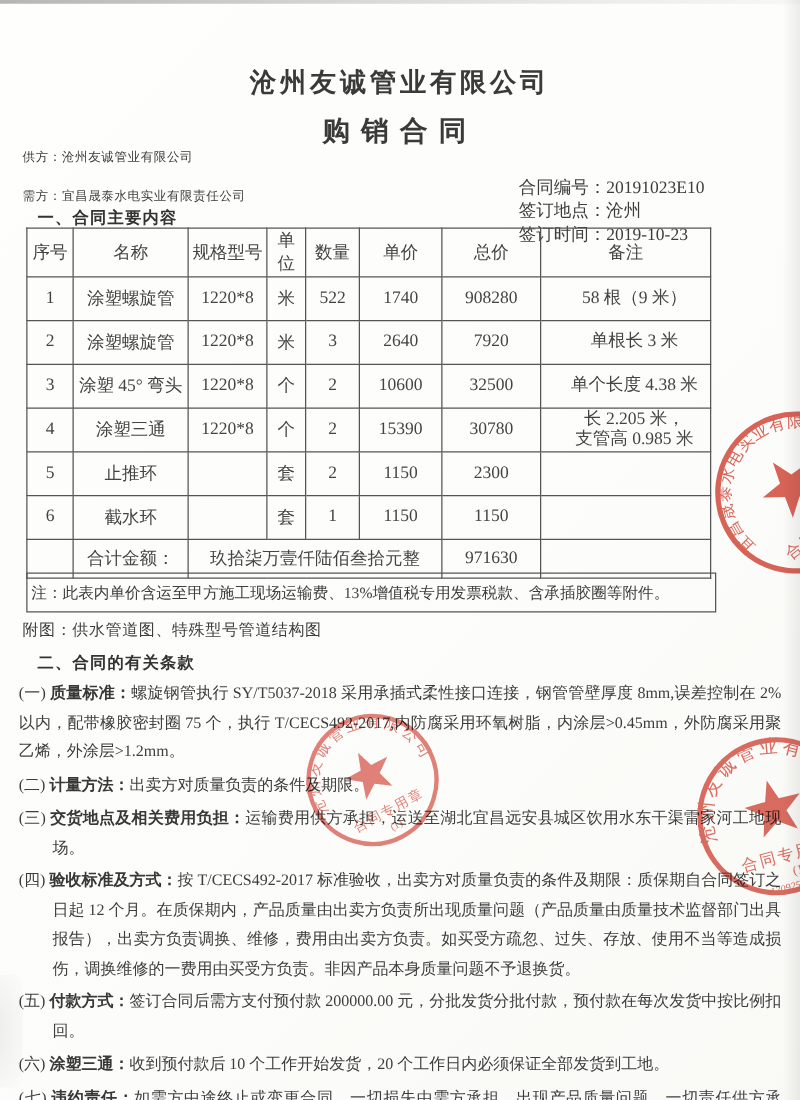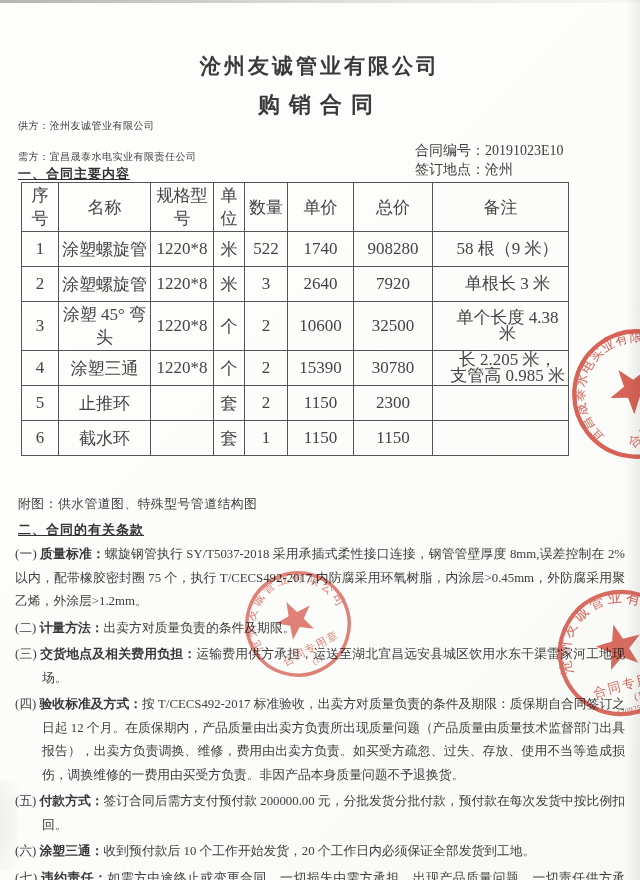--- a/index.html
+++ b/index.html
@@ -16,25 +16,25 @@
   .scan-corner-smudge{position:absolute;left:-8px;bottom:10px;width:26px;height:90px;
     background:radial-gradient(ellipse at left,rgba(80,80,80,0.10),rgba(0,0,0,0));}
   .company-title{position:absolute;top:52px;left:0;width:100%;margin:0;text-align:center;
     font-size:21px;font-weight:600;letter-spacing:3px;color:#3a3a3a;}
   .doc-title{position:absolute;top:90px;left:0;width:100%;margin:0;text-align:center;
     font-size:22px;font-weight:600;letter-spacing:9px;color:#3a3a3a;}
   .meta-line{position:absolute;font-size:10px;letter-spacing:0.5px;white-space:nowrap;}
   .supplier-line{left:18px;top:119px;}
   .buyer-line{left:18px;top:150px;}
   .meta-right{position:absolute;left:415px;top:94px;font-size:14px;line-height:19px;white-space:nowrap;margin-top:47px;}
-  .sec-heading{position:absolute;left:18px;font-size:13px;font-weight:bold;letter-spacing:1px;color:#333;text-decoration:underline;}
+  .sec-heading{position:absolute;left:30px;font-size:13px;font-weight:bold;letter-spacing:1px;color:#333;}
   .sec1-heading{top:165px;}
   .sec2-heading{top:521px;}
   table.items{position:absolute;left:21px;top:182px;width:547px;border-collapse:collapse;
-    table-layout:fixed;font-size:17px;color:#444;}
+    table-layout:fixed;font-size:14px;color:#444;}
   table.items th,table.items td{border:1px solid #555;text-align:center;vertical-align:middle;
     padding:1px 2px;font-weight:normal;overflow:hidden;}
   table.items thead tr{height:29px;}
   table.items tbody tr{height:35px;}
   table.items td.remark{white-space:pre-line;line-height:16px;padding-left:16px;}
   table.items tr.total-row{height:31px;}
   .note-box{position:absolute;left:21px;top:458px;width:547px;height:30px;border:1px solid #555;
     font-size:12.5px;line-height:30px;padding-left:3px;white-space:nowrap;box-sizing:content-box;}
   .attachment{position:absolute;left:18px;top:496px;font-size:12.8px;letter-spacing:0.5px;}
   .clauses{position:absolute;left:15px;top:543px;width:610px;font-size:12.8px;line-height:23.5px;
@@ -62,20 +62,21 @@
   <div class="meta-line supplier-line">
     <span>供方：</span><span>沧州友诚管业有限公司</span>
   </div>
   <div class="meta-line buyer-line">
     <span>需方：</span><span>宜昌晟泰水电实业有限责任公司</span>
   </div>
 
   <div class="meta-right">
     <div><span>合同编号：</span><span>20191023E10</span></div>
     <div><span>签订地点：</span><span>沧州</span></div>
+    <div><span>签订时间：</span><span>2019-10-23</span></div>
   </div>
 
   <div class="sec-heading sec1-heading">一、合同主要内容</div>
 
   <table class="items">
     <colgroup>
       <col style="width:37px">
         <col style="width:92px">
         <col style="width:63px">
         <col style="width:31px">
@@ -151,23 +152,31 @@
         <tr>
           <td>6</td>
           <td>截水环</td>
           <td></td>
           <td>套</td>
           <td>1</td>
           <td>1150</td>
           <td>1150</td>
           <td class="remark"></td>
         </tr>
+        <tr class="total-row">
+          <td></td>
+          <td>合计金额：</td>
+          <td colspan="4">玖拾柒万壹仟陆佰叁拾元整</td>
+          <td>971630</td>
+          <td></td>
+        </tr>
       </tbody>
   </table>
 
+  <div class="note-box"><span>注：此表内单价含运至甲方施工现场运输费、13%增值税专用发票税款、含承插胶圈等附件。</span></div>
   <div class="attachment">附图：供水管道图、特殊型号管道结构图</div>
   <div class="sec-heading sec2-heading">二、合同的有关条款</div>
   <div class="clauses" id="clauses">
       <div class="clause"><span>(一) </span><b>质量标准：</b><span>螺旋钢管执行 SY/T5037-2018 采用承插式柔性接口连接，钢管管壁厚度 8mm,误差控制在 2%以内，配带橡胶密封圈 75 个，执行 T/CECS492-2017,内防腐采用环氧树脂，内涂层&gt;0.45mm，外防腐采用聚乙烯，外涂层&gt;1.2mm。</span></div>
       <div class="clause hang"><span>(二) </span><b>计量方法：</b><span>出卖方对质量负责的条件及期限。</span></div>
       <div class="clause hang"><span>(三) </span><b>交货地点及相关费用负担：</b><span>运输费用供方承担，运送至湖北宜昌远安县城区饮用水东干渠雷家河工地现场。</span></div>
       <div class="clause hang"><span>(四) </span><b>验收标准及方式：</b><span>按 T/CECS492-2017 标准验收，出卖方对质量负责的条件及期限：质保期自合同签订之日起 12 个月。在质保期内，产品质量由出卖方负责所出现质量问题（产品质量由质量技术监督部门出具报告），出卖方负责调换、维修，费用由出卖方负责。如买受方疏忽、过失、存放、使用不当等造成损伤，调换维修的一费用由买受方负责。非因产品本身质量问题不予退换货。</span></div>
       <div class="clause hang"><span>(五) </span><b>付款方式：</b><span>签订合同后需方支付预付款 200000.00 元，分批发货分批付款，预付款在每次发货中按比例扣回。</span></div>
       <div class="clause hang"><span>(六) </span><b>涂塑三通：</b><span>收到预付款后 10 个工作开始发货，20 个工作日内必须保证全部发货到工地。</span></div>
       <div class="clause hang"><span>(七) </span><b>违约责任：</b><span>如需方中途终止或变更合同，一切损失由需方承担，出现产品质量问题，一切责任供方承担。</span></div>

